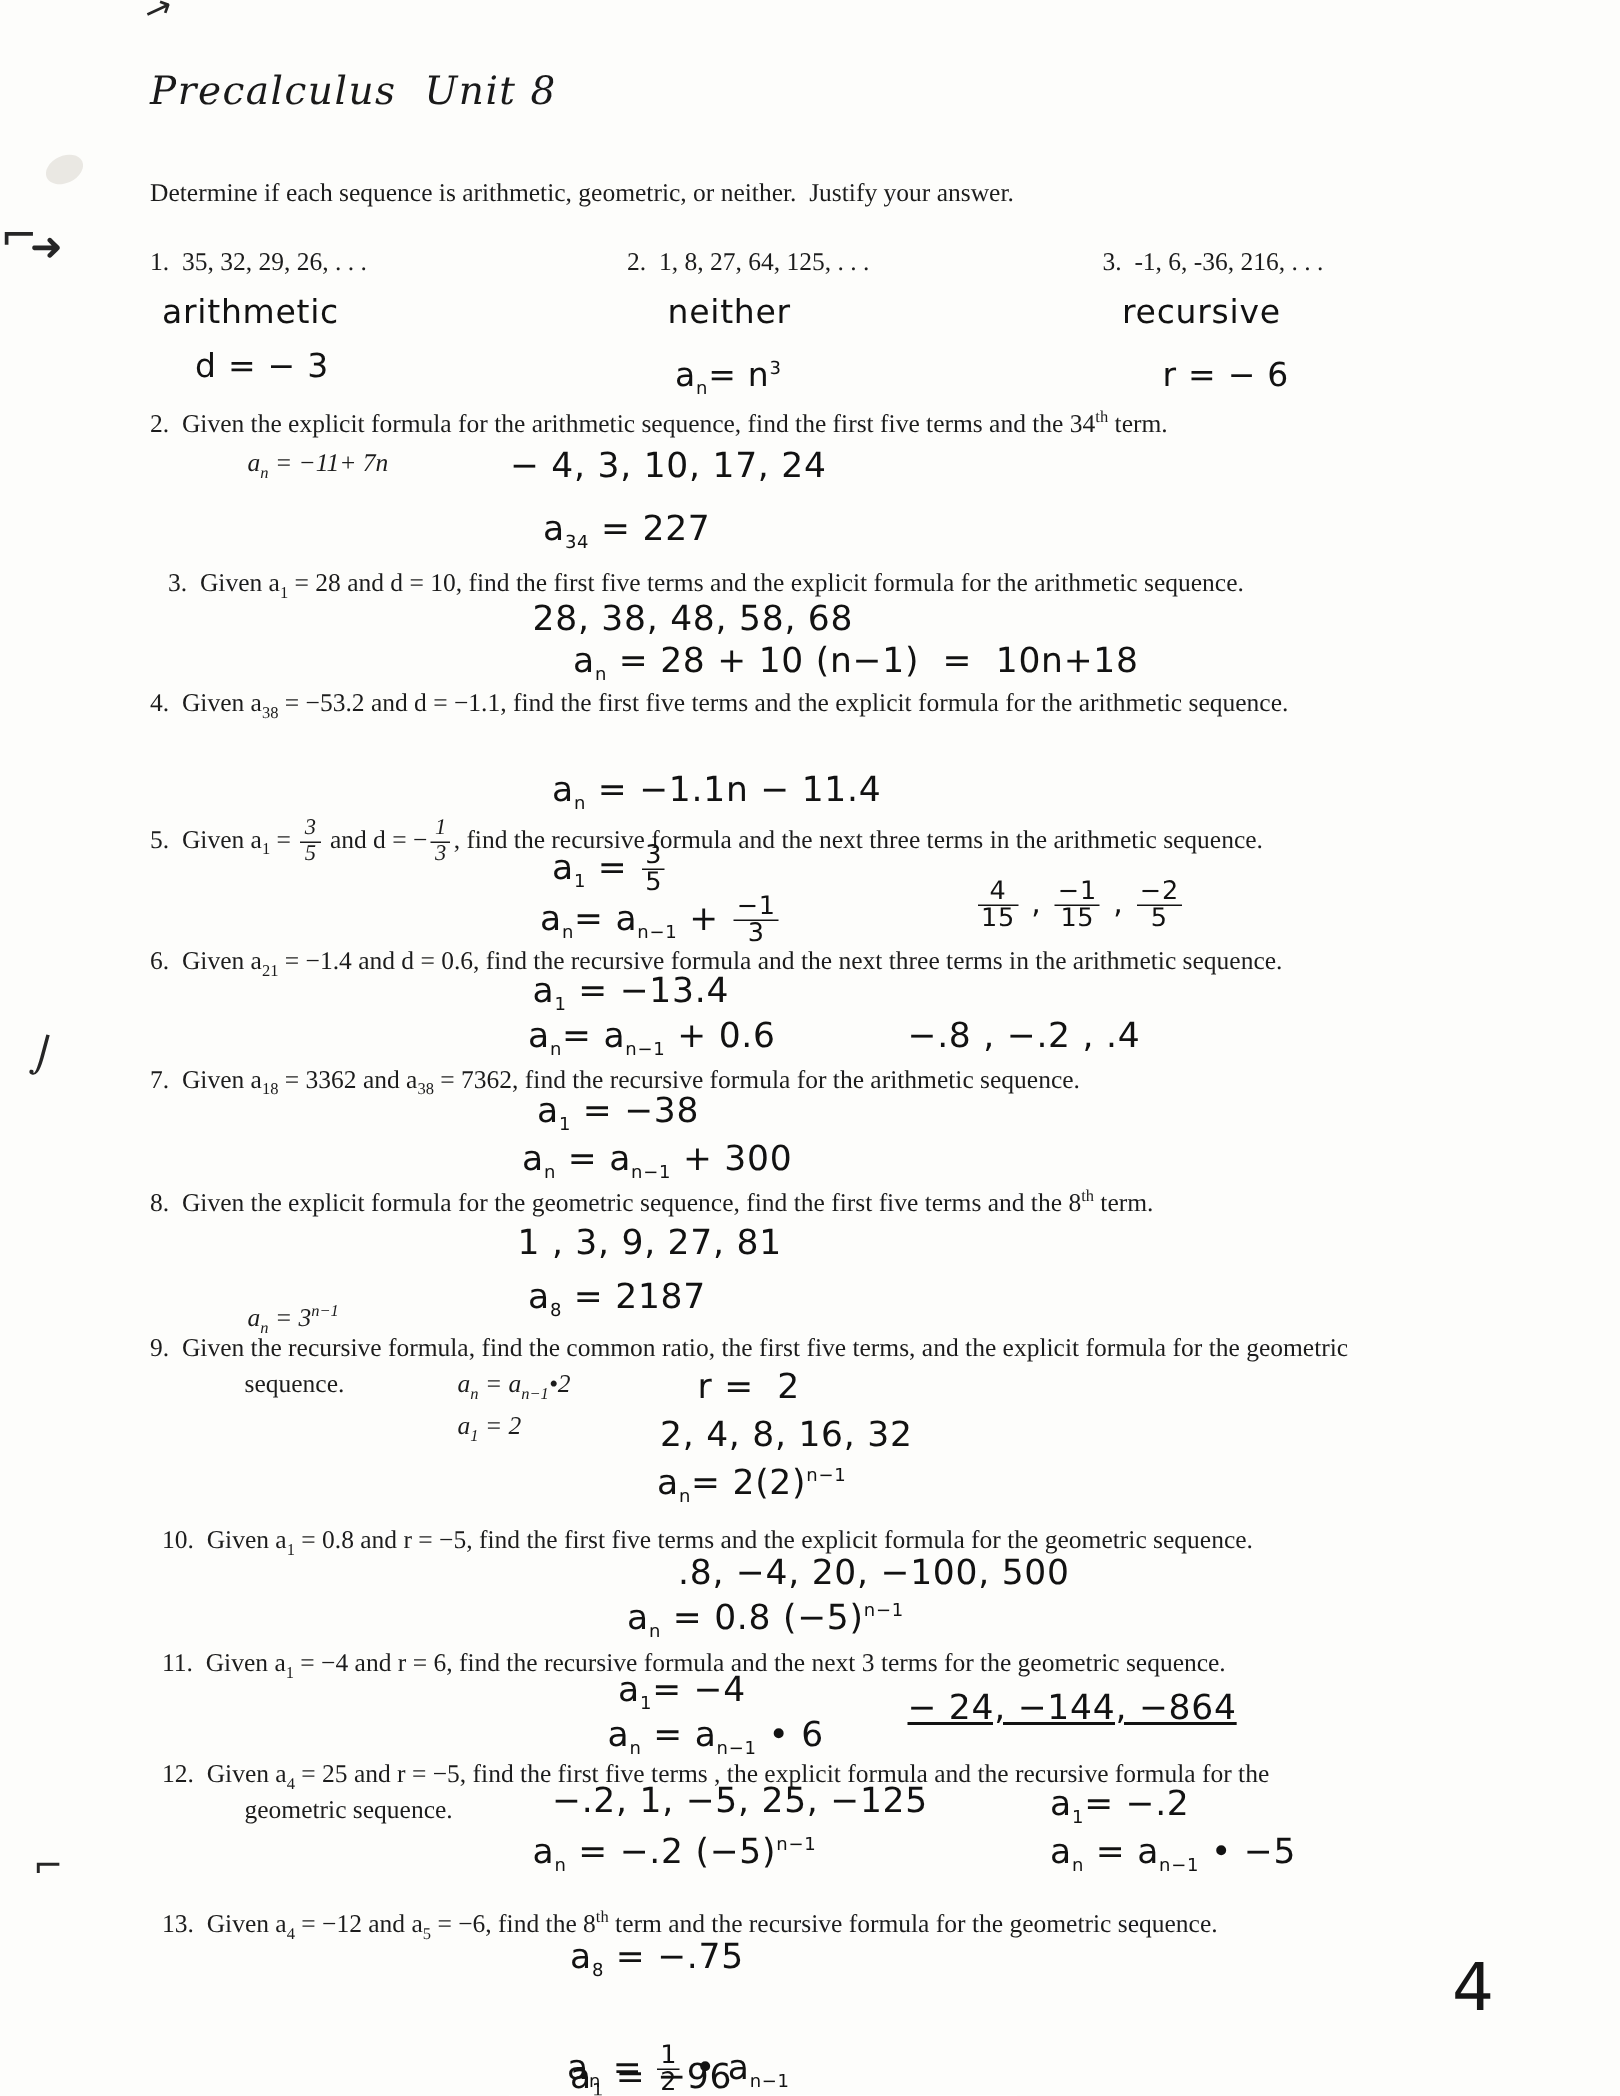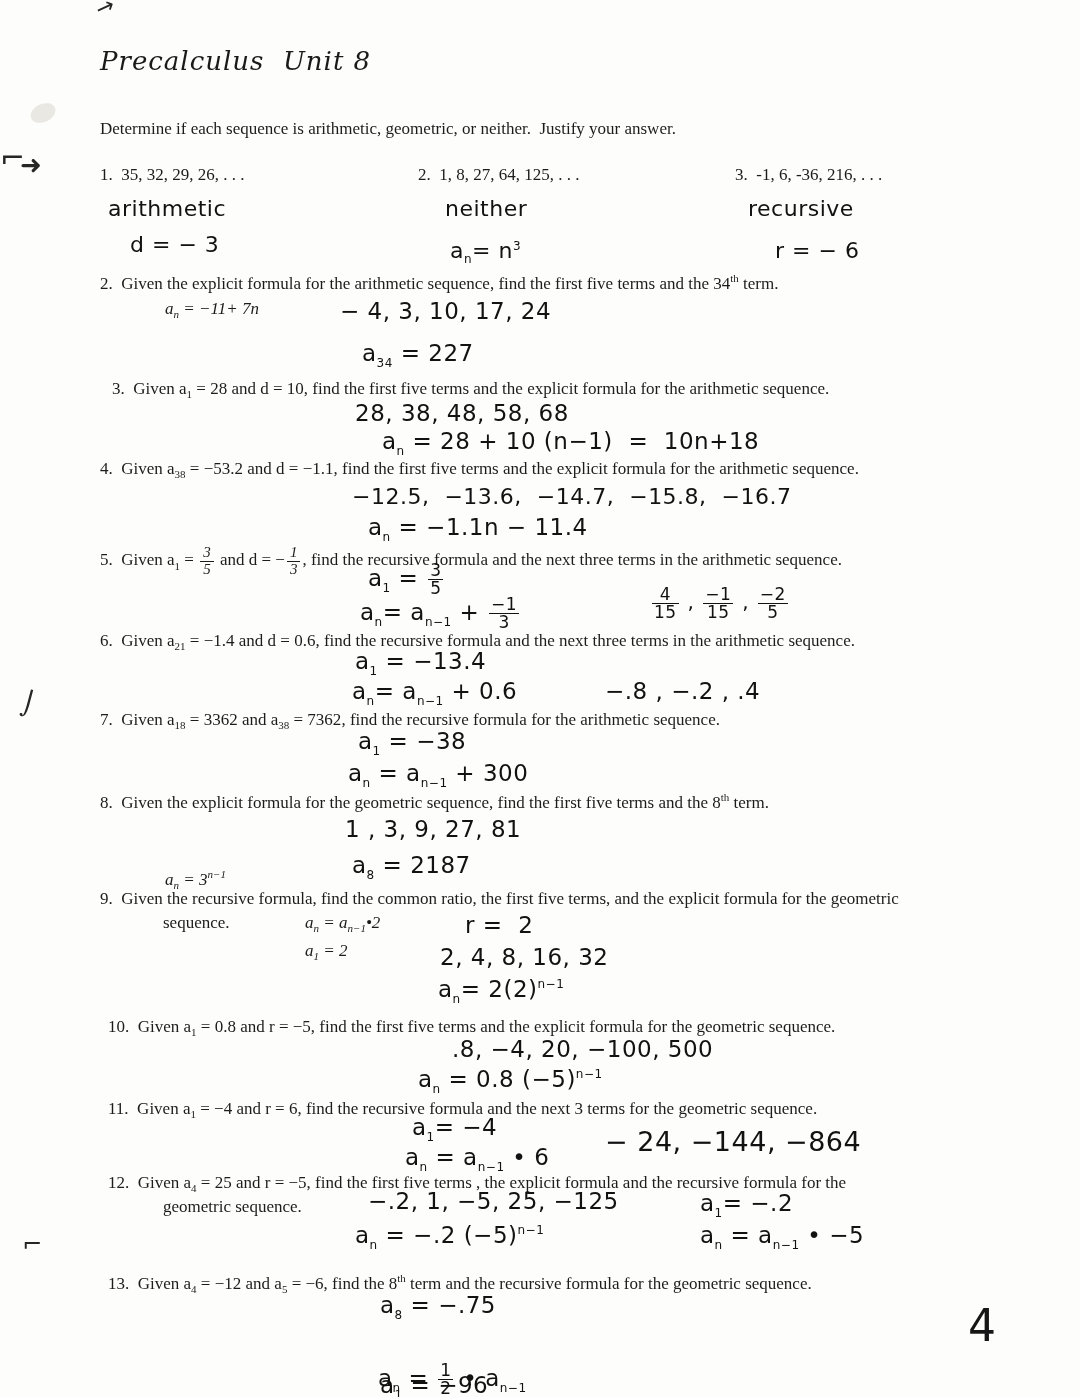--- a/index.html
+++ b/index.html
@@ -124,21 +124,20 @@
   <div class="hand" style="left:340px; top:298px; font-size:23px;">− 4, 3, 10, 17, 24</div>
   <div class="hand" style="left:362px; top:340px; font-size:23px;"><span>a</span><span class="hw-sub">34</span><span> = 227</span></div>
 
   <div class="printed" style="left:100px; top:378px;margin-left:12px;"><span>3.  Given </span><span class="italic">a</span><span class="sup" style="vertical-align:sub;">1</span><span class="italic"> = 28 and d = 10</span><span>, find the first five terms and the explicit formula for the arithmetic sequence.</span></div>
 
   <div class="hand" style="left:355px; top:400px; font-size:23px;">28, 38, 48, 58, 68</div>
   <div class="hand" style="left:382px; top:428px; font-size:23px;"><span>a</span><span class="hw-sub">n</span><span> = 28 + 10 (n−1)  =  10n+18</span></div>
 
   <div class="printed" style="left:100px; top:458px;"><span>4.  Given </span><span class="italic">a</span><span class="sup" style="vertical-align:sub;">38</span><span class="italic"> = −53.2 and d = −1.1</span><span>, find the first five terms and the explicit formula for the arithmetic sequence.</span></div>
 
-  <div class="hand" style="left:352px; top:484px; font-size:22px;">−12.5,  −13.6,  −14.7,  −15.8,  −16.7</div>
   <div class="hand" style="left:368px; top:514px; font-size:23px;"><span>a</span><span class="hw-sub">n</span><span> = −1.1n − 11.4</span></div>
 
   <div class="printed" style="left:100px; top:545px;"><span>5.  Given </span><span class="italic">a</span><span class="sup" style="vertical-align:sub;">1</span><span> = </span><span class="frac"><span class="num">3</span><span class="den">5</span></span><span class="italic"> and d = −</span><span class="frac"><span class="num">1</span><span class="den">3</span></span><span>, find the recursive formula and the next three terms in the arithmetic sequence.</span></div>
 
   <div class="hand" style="left:368px; top:562px; font-size:23px;"><span>a</span><span class="hw-sub">1</span><span> = </span><span class="hfrac"><span class="n">3</span><span class="d">5</span></span></div>
 
   <div class="hand" style="left:360px; top:596px; font-size:23px;"><span>a</span><span class="hw-sub">n</span><span>= a</span><span class="hw-sub">n−1</span><span> + </span><span class="hfrac"><span class="n">−1</span><span class="d">3</span></span></div>
 
   <div class="hand" style="left:650px; top:586px; font-size:20px;"><span class="hfrac"><span class="n">4</span><span class="d">15</span></span><span> , </span><span class="hfrac"><span class="n">−1</span><span class="d">15</span></span><span> , </span><span class="hfrac"><span class="n">−2</span><span class="d">5</span></span></div>
 
@@ -170,21 +169,21 @@
 
   <div class="printed" style="left:108px; top:1016px;"><span>10.  Given </span><span class="italic">a</span><span class="sup" style="vertical-align:sub;">1</span><span class="italic"> = 0.8 and r = −5</span><span>, find the first five terms and the explicit formula for the geometric sequence.</span></div>
 
   <div class="hand" style="left:452px; top:1036px; font-size:23px;">.8, −4, 20, −100, 500</div>
   <div class="hand" style="left:418px; top:1066px; font-size:23px;"><span>a</span><span class="hw-sub">n</span><span> = 0.8 (−5)</span><span class="hw-sup">n−1</span></div>
 
   <div class="printed" style="left:108px; top:1098px;"><span>11.  Given </span><span class="italic">a</span><span class="sup" style="vertical-align:sub;">1</span><span class="italic"> = −4 and r = 6</span><span>, find the recursive formula and the next 3 terms for the geometric sequence.</span></div>
 
   <div class="hand" style="left:412px; top:1114px; font-size:23px;"><span>a</span><span class="hw-sub">1</span><span>= −4</span></div>
   <div class="hand" style="left:405px; top:1144px; font-size:23px;"><span>a</span><span class="hw-sub">n</span><span> = a</span><span class="hw-sub">n−1</span><span> • 6</span></div>
-  <div class="hand" style="left:605px; top:1126px; font-size:27px;">− 24, −144, −864</div>
+  <div class="hand" style="left:605px; top:1126px; font-size:23px;text-decoration:underline;">− 24, −144, −864</div>
 
   <div class="printed" style="left:108px; top:1172px;"><span>12.  Given </span><span class="italic">a</span><span class="sup" style="vertical-align:sub;">4</span><span class="italic"> = 25 and r = −5</span><span>, find the first five terms , the explicit formula and the recursive formula for the</span></div>
   <div class="printed" style="left:163px; top:1196px;">geometric sequence.</div>
 
   <div class="hand" style="left:368px; top:1188px; font-size:23px;">−.2, 1, −5, 25, −125</div>
   <div class="hand" style="left:355px; top:1222px; font-size:23px;"><span>a</span><span class="hw-sub">n</span><span> = −.2 (−5)</span><span class="hw-sup">n−1</span></div>
 
   <div class="hand" style="left:700px; top:1190px; font-size:23px;"><span>a</span><span class="hw-sub">1</span><span>= −.2</span></div>
   <div class="hand" style="left:700px; top:1222px; font-size:23px;"><span>a</span><span class="hw-sub">n</span><span> = a</span><span class="hw-sub">n−1</span><span> • −5</span></div>
 

